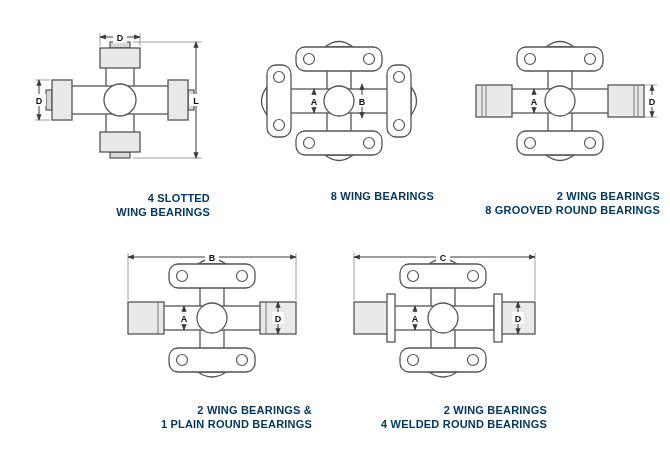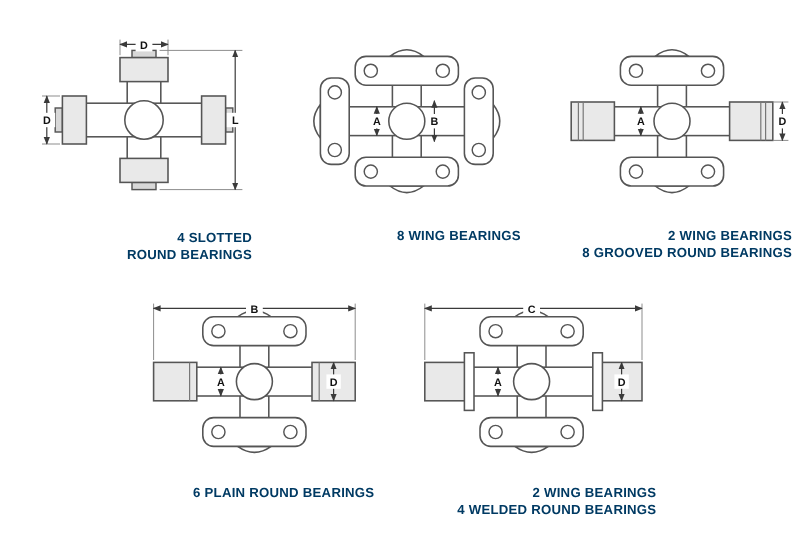--- a/index.html
+++ b/index.html
@@ -76,21 +76,21 @@
       <g>
         <line class="ext" x1="113" y1="32" x2="182" y2="32"></line>
         <line class="ext" x1="113" y1="148" x2="182" y2="148"></line>
         <line class="dim" x1="176" y1="32" x2="176" y2="148" marker-start="url(#arr1)" marker-end="url(#arr1)"></line>
         <rect class="lblbg" x="169" y="84" width="14" height="12"></rect>
         <text class="dimlabel" x="176" y="93.5">L</text>
       </g>
     </svg>
     <figcaption class="caption">
       <div>4 SLOTTED</div>
-      <div>ROUND BEARINGS</div>
+      <div>WING BEARINGS</div>
     </figcaption>
   </figure>
 
   <figure class="diagram" style="left:244px;top:22px;width:190px;">
     <svg viewBox="0 0 190 158" width="190" height="158">
       <defs>
         <marker id="arr2" viewBox="0 0 10 10" refX="9" refY="5" markerWidth="6.5" markerHeight="6.5" orient="auto-start-reverse">
           <path d="M0,1 L10,5 L0,9 Z" fill="#3a3a3a"></path>
         </marker>
       </defs>
@@ -237,21 +237,22 @@
         <rect class="lblbg" x="66" y="86" width="12" height="12"></rect>
         <text class="dimlabel" x="72" y="95.5">A</text>
       </g>
       <g>
         <line class="dim" x1="166" y1="76" x2="166" y2="108" marker-start="url(#arr4)" marker-end="url(#arr4)"></line>
         <rect class="lblbg" x="160" y="86" width="12" height="12"></rect>
         <text class="dimlabel" x="166" y="95.5">D</text>
       </g>
     </svg>
     <figcaption class="caption">
-      <div>6 PLAIN ROUND BEARINGS</div>
+      <div>2 WING BEARINGS &amp;</div>
+      <div>1 PLAIN ROUND BEARINGS</div>
     </figcaption>
   </figure>
 
   <figure class="diagram" style="left:342px;top:226px;width:205px;">
     <svg viewBox="0 0 205 168" width="205" height="168">
       <defs>
         <marker id="arr5" viewBox="0 0 10 10" refX="9" refY="5" markerWidth="6.5" markerHeight="6.5" orient="auto-start-reverse">
           <path d="M0,1 L10,5 L0,9 Z" fill="#3a3a3a"></path>
         </marker>
       </defs>

